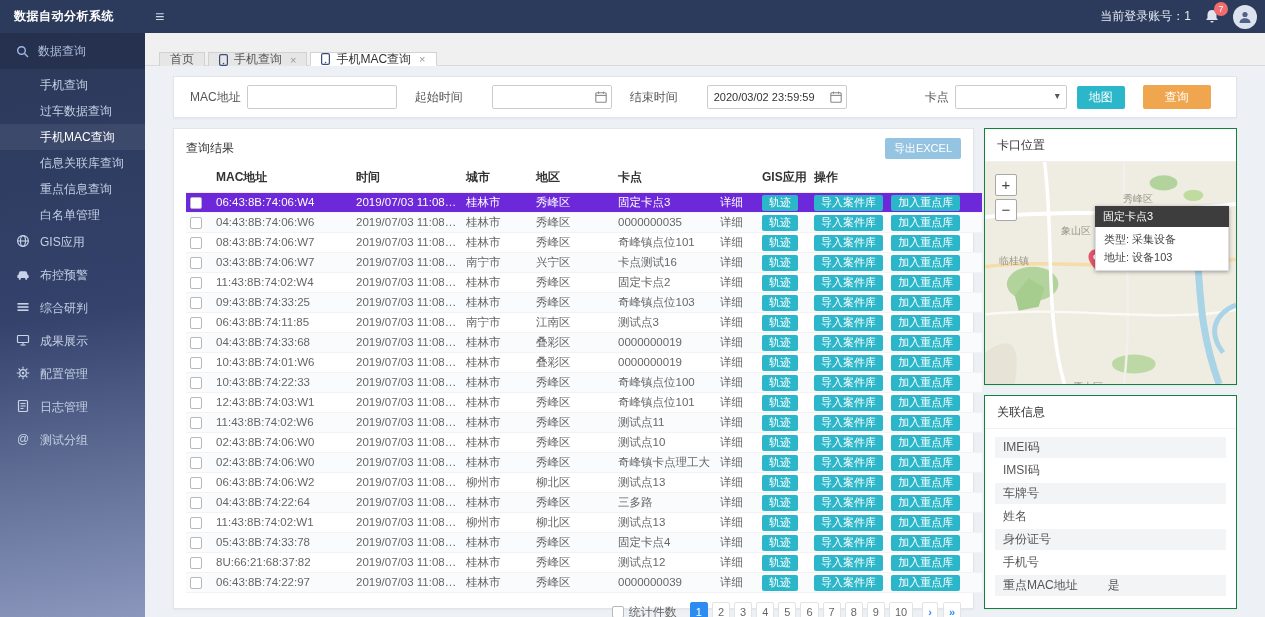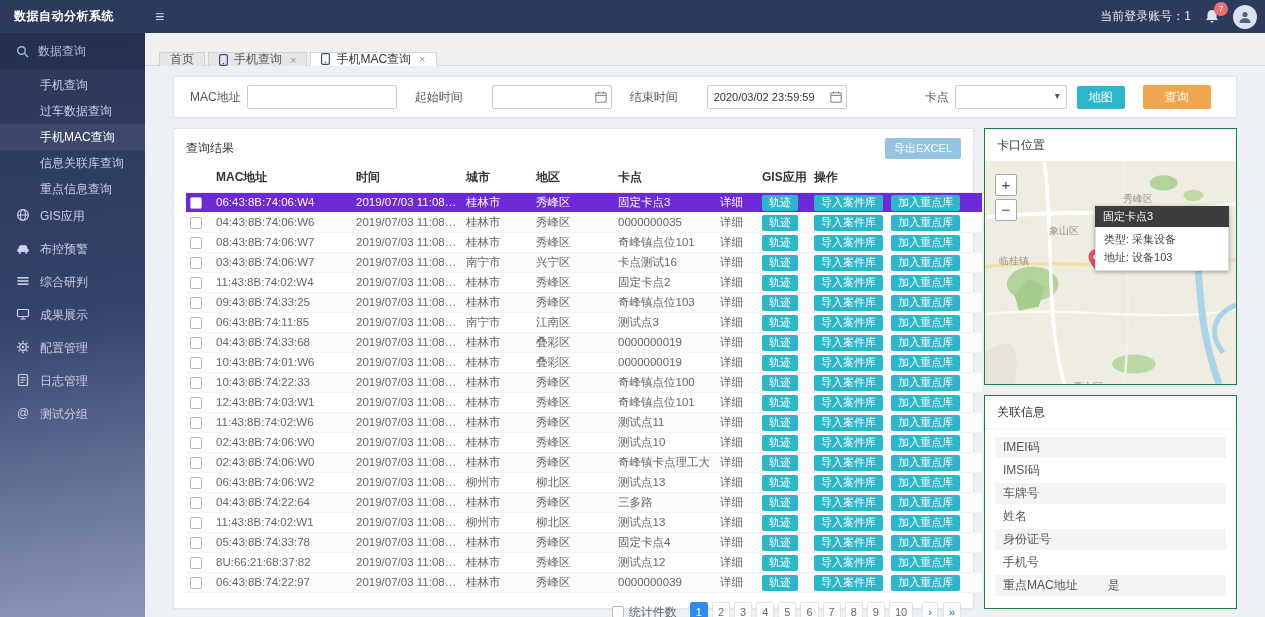--- a/index.html
+++ b/index.html
@@ -145,20 +145,21 @@
             <line x1="8.5" y1="8.5" x2="12" y2="12" stroke="#9db8e8" stroke-width="1.4"></line>
           </svg>
         <span>数据查询</span>
       </div>
       <nav class="submenu">
           <div class="subitem">手机查询</div>
           <div class="subitem">过车数据查询</div>
           <div class="subitem active">手机MAC查询</div>
           <div class="subitem">信息关联库查询</div>
           <div class="subitem">重点信息查询</div>
+          <div class="subitem">白名单管理</div>
         </nav>
       <nav>
           <div class="navitem">
             <span class="nav-icon">
               <svg width="14" height="14" viewBox="0 0 14 14">
                 <circle cx="7" cy="7" r="5.4" fill="none" stroke="#c9d3e8" stroke-width="1.2"></circle>
                 <ellipse cx="7" cy="7" rx="2.5" ry="5.4" fill="none" stroke="#c9d3e8" stroke-width="1.1"></ellipse>
                 <line x1="1.6" y1="7" x2="12.4" y2="7" stroke="#c9d3e8" stroke-width="1.1"></line>
               </svg>
             </span>
@@ -650,21 +651,21 @@
                     <div>类型: 采集设备</div>
                     <div>地址: 设备103</div>
                   </div>
                 </div>
                 <span class="map-pin">
                   <svg width="16" height="22" viewBox="0 0 18 24">
                       <path d="M9 0C4 0 0.5 3.8 0.5 8.5 0.5 14.5 9 23 9 23S17.5 14.5 17.5 8.5C17.5 3.8 14 0 9 0Z" fill="#e4556e"></path>
                       <circle cx="9" cy="8.5" r="3" fill="#fff"></circle>
                     </svg>
                 </span>
-                <span><span class="map-label" style="left: 138px; top: 30px;">秀峰区</span><span class="map-label" style="left: 64px; top: 62px;">象山区</span><span class="map-label" style="left: 14px; top: 92px;">临桂镇</span><span class="map-label" style="left: 88px; top: 218px;">雁山区</span></span>
+                <span><span class="map-label" style="left: 138px; top: 30px;">秀峰区</span><span class="map-label" style="left: 76px; top: 62px;">象山区</span><span class="map-label" style="left: 14px; top: 92px;">临桂镇</span><span class="map-label" style="left: 88px; top: 218px;">雁山区</span></span>
               </div>
             </section>
 
             <section class="panel info-card">
               <div class="card-header">关联信息</div>
               <div class="info-rows">
                   <div class="info-row striped">
                     <span>IMEI码</span>
                     <span class="info-value"></span>
                   </div>

